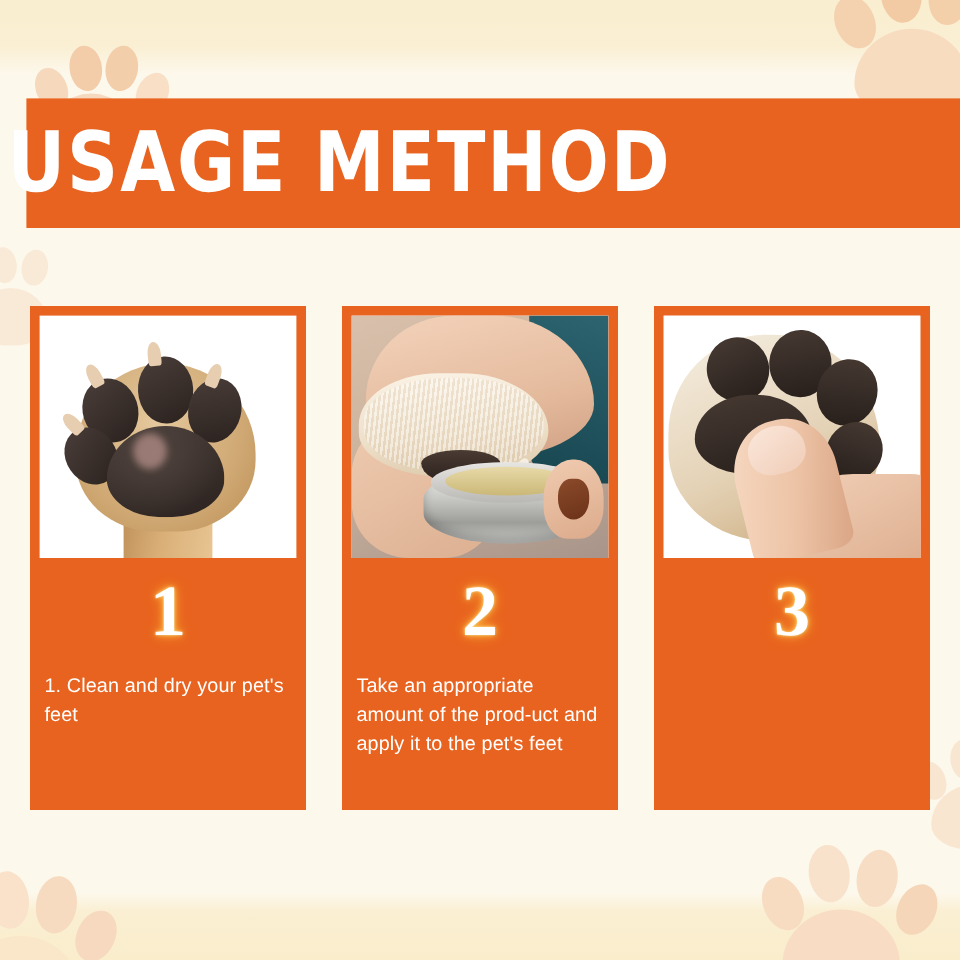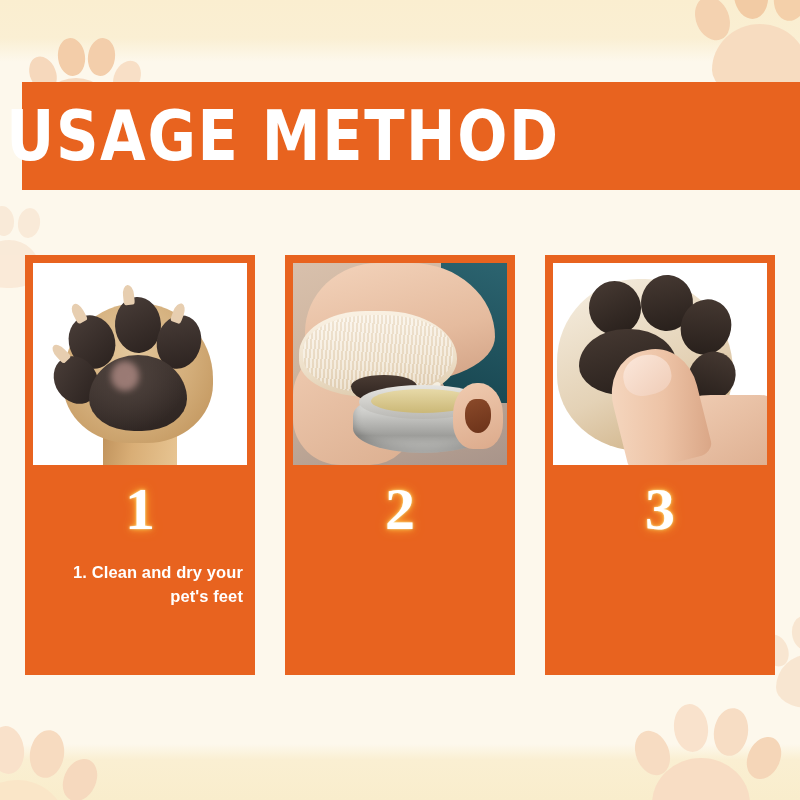--- a/index.html
+++ b/index.html
@@ -93,26 +93,25 @@
        0 0  2px #FFE9A8,
        0 0  5px #FFC24A,
        0 0 11px rgba(255,176,48,.85),
        1px 1px 1px rgba(170,70,10,.35);
   }
 
   
   .step-caption{
     margin-top:22px;
     width:206px;
-    text-align:right;
+    text-align:left;
     color:#FFFFFF;
     font-size:16.5px;
     line-height:1.45;
     letter-spacing:.1px;
-    font-weight:bold;
   }
 
   
   .ph{ position:absolute; }
 
   
   .p1-leg{
     left:70px; top:118px; width:74px; height:100px;
     background:linear-gradient(to right,#C9working 0,#C9A06A 100%);
     background:linear-gradient(100deg,#B98B55 0%,#D9AE76 45%,#E8C694 100%);
@@ -337,20 +336,21 @@
         <div class="ph p2-darkpad"></div>
         <div class="ph p2-claw" style="left:120px; top:126px; width:10px; height:20px; transform:rotate(22deg);"></div>
         <div class="ph p2-claw" style="left:136px; top:118px; width:10px; height:20px; transform:rotate(30deg);"></div>
         <div class="ph p2-tin"></div>
         <div class="ph p2-tinlid"></div>
         <div class="ph p2-balm"></div>
         <div class="ph p2-thumb"></div>
         <div class="ph p2-nail"></div>
       </div>
       <div class="step-number">2</div>
+      <div class="step-caption">Take an appropriate amount of the prod-uct and apply it to the pet's feet</div>
     </div>
 
     <div class="step-card">
       <div class="step-photo">
         <div class="ph p3-bg"></div>
         <div class="ph p3-paw"></div>
         <div class="ph p3-pad p3-t1"></div>
         <div class="ph p3-pad p3-t2"></div>
         <div class="ph p3-pad p3-t3"></div>
         <div class="ph p3-pad p3-t4"></div>

